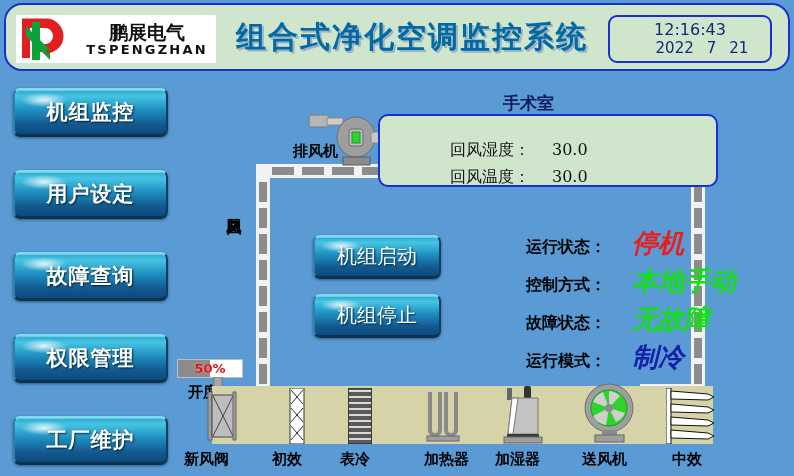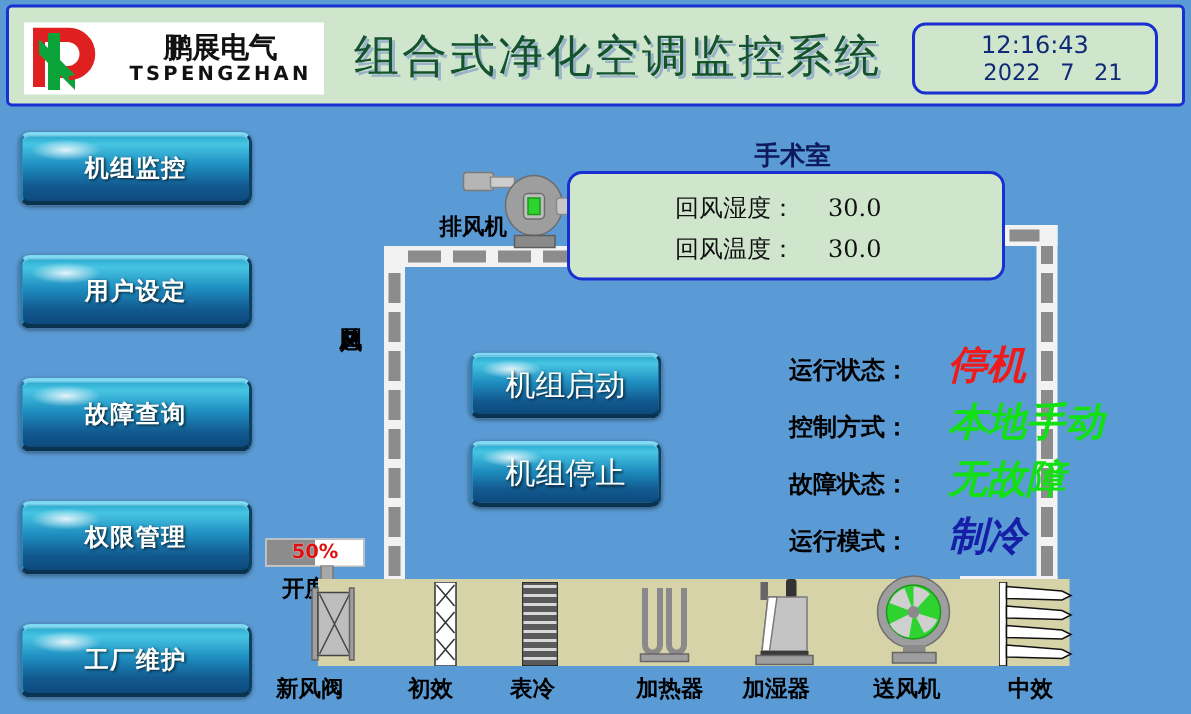--- a/index.html
+++ b/index.html
@@ -9,21 +9,21 @@
     font-family: "DejaVu Sans", "Liberation Sans", sans-serif;
   }
   body { background: #5b9bd5; position: relative; }
 
   
   .header {
     position: absolute; left: 4px; top: 3px;
     width: 786px; height: 68px;
     background: #cfe6cd;
     border: 2px solid #1a2fd0;
-    border-radius: 4px;
+    border-radius: 18px;
   }
   .logo-box {
     position: absolute; left: 10px; top: 10px;
     width: 200px; height: 48px;
     background: #ffffff;
     display: flex; align-items: center;
   }
   .logo-mark { width: 66px; height: 46px; flex: none; }
   .logo-text { flex: 1; padding-right: 4px; text-align: center; }
   .logo-cn {
@@ -32,22 +32,22 @@
     font-family: "DejaVu Sans", sans-serif;
   }
   .logo-en {
     font-size: 13px; font-weight: bold; color: #111;
     letter-spacing: 2.2px; line-height: 14px;
     font-family: "DejaVu Sans", sans-serif;
   }
   .app-title {
     position: absolute; left: 216px; top: 12px;
     width: 380px; text-align: center;
-    font-size: 30px; font-weight: normal;
-    color: #14532d; letter-spacing: 2px;
+    font-size: 30px; font-weight: bold;
+    color: #0369a1; letter-spacing: 2px;
     text-shadow: 2px 2px 0 #9ab3c8;
     font-family: "DejaVu Sans", sans-serif;
   }
   .clock {
     position: absolute; right: 16px; top: 10px;
     width: 164px; height: 48px;
     background: #cfe6cd;
     border: 2px solid #1a2fd0;
     border-radius: 9px;
     display: flex; flex-direction: column;
@@ -74,21 +74,21 @@
     display: flex; align-items: center; justify-content: center;
     cursor: pointer; overflow: hidden;
   }
   .nav-btn::before {
     content:""; position:absolute; left:6px; top:3px;
     width: 46px; height: 14px; border-radius: 50%;
     background: radial-gradient(ellipse at center, rgba(255,255,255,.85), rgba(255,255,255,0) 72%);
   }
   .nav-btn span {
     position: relative; z-index: 2;
-    font-size: 16px; font-weight: bold; color: #ffffff;
+    font-size: 21px; font-weight: bold; color: #ffffff;
     letter-spacing: 1px;
     text-shadow: 1px 1px 2px rgba(0,0,0,.75);
     font-family: "DejaVu Sans", sans-serif;
     text-align: center;
   }
 
   
   .act-btn {
     position: absolute;
     width: 128px; height: 44px;
@@ -116,25 +116,25 @@
 
   
   .room-title {
     position: absolute; left: 455px; top: 92px;
     font-size: 17px; font-weight: bold; color: #0f1a5e;
     font-family: "DejaVu Sans", sans-serif;
     margin-left: 48px;
   }
   .room-panel {
     position: absolute; left: 378px; top: 114px;
-    width: 292px; height: 73px;
+    width: 340px; height: 73px;
     background: #cfe6cd;
     border: 2px solid #1a2fd0;
     border-radius: 10px;
-    padding-top: 9px;
+    padding-top: 20px;
   }
   .room-row {
     display: flex; align-items: baseline;
     font-size: 16px; color: #111; line-height: 27px;
     font-family: "DejaVu Sans", sans-serif;
   }
   .room-row .lbl { width: 150px; text-align: right; }
   .room-row .val { width: 90px; text-align: left; padding-left: 22px;
     font-family: "DejaVu Serif", serif; }
 

